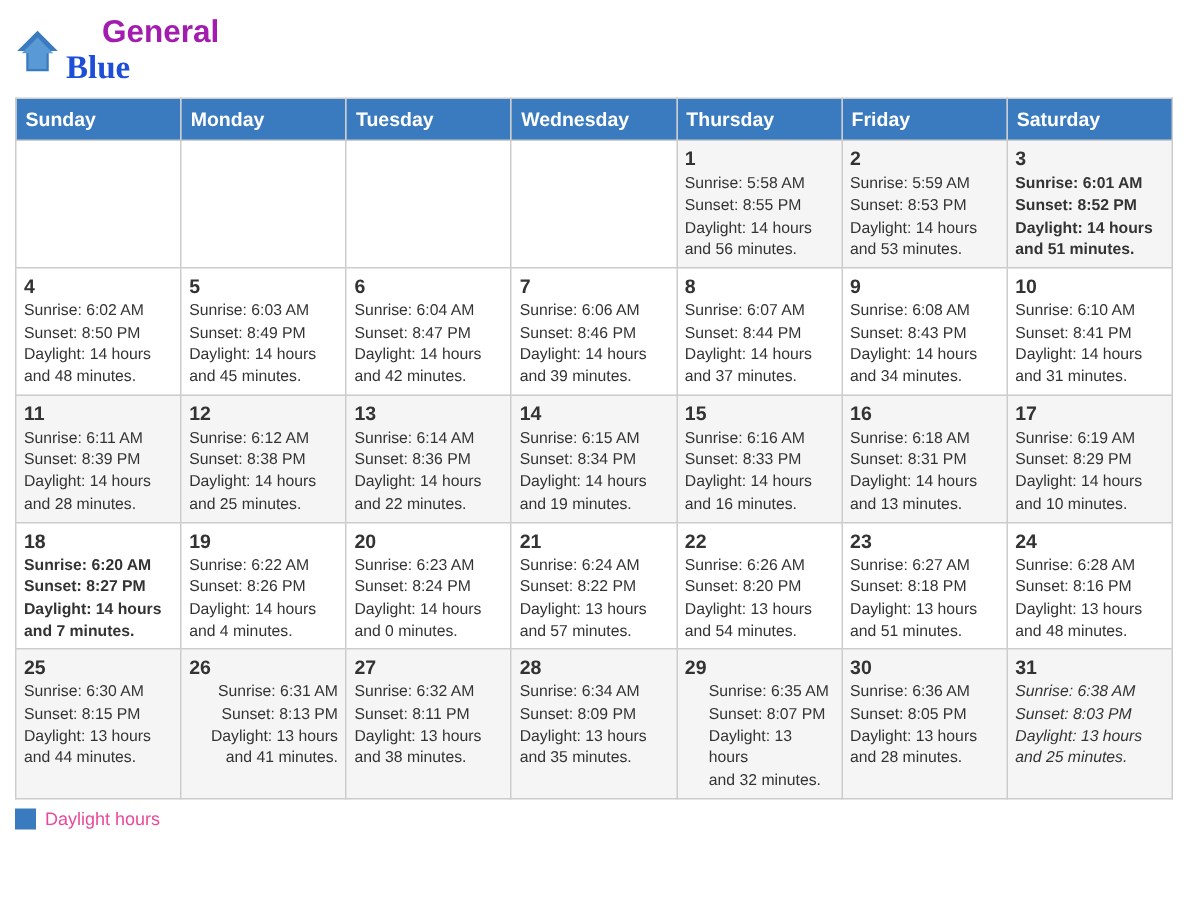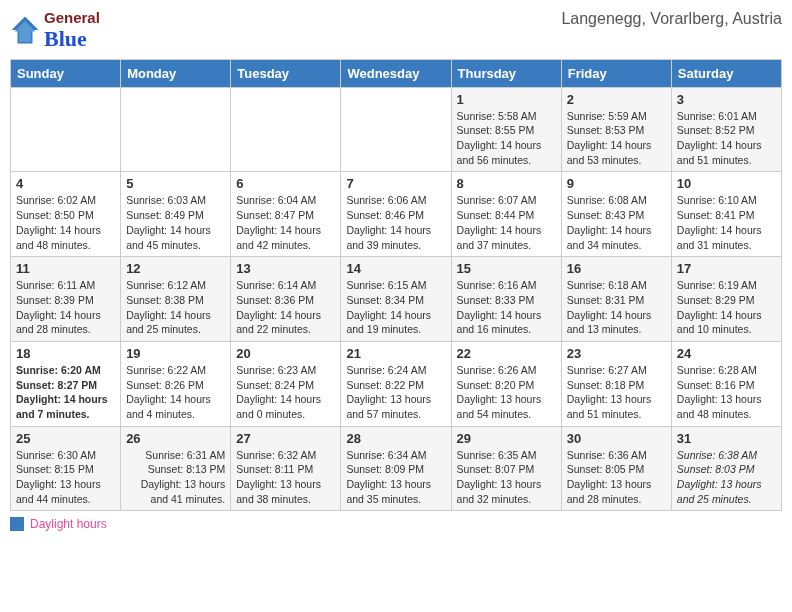--- a/index.html
+++ b/index.html
@@ -19,23 +19,24 @@
     .logo {
       display: flex;
       align-items: center;
     }
     .logo-text {
       display: flex;
       flex-direction: column;
       line-height: 1.1;
     }
     .logo-general {
-      font-size: 15px;
+      font-size: 21px;
       font-weight: bold;
-      color: #7f1d1d;
+      color: #a21caf;
+      margin-left: 24px;
     }
     .logo-blue {
       font-size: 22px;
       font-weight: bold;
       color: #1d4ed8;
       font-family: Liberation Serif, serif;
     }
     .logo-icon {
       width: 30px;
       height: 30px;
@@ -117,21 +118,20 @@
     <svg class="logo-icon" viewBox="0 0 40 40">
       <polygon points="20,2 38,20 30,20 30,38 10,38 10,20 2,20" fill="#3a7abf"></polygon>
       <polygon points="20,8 34,22 28,22 28,36 12,36 12,22 6,22" fill="#5a9ad4"></polygon>
     </svg>
     <div class="logo-text">
       <span class="logo-general">General</span>
       <span class="logo-blue">Blue</span>
     </div>
   </div>
   <div class="title-section">
-    <div class="location">Langenegg, Vorarlberg, Austria</div>
   </div>
 </div>
 
 <table class="calendar">
   <thead>
     <tr>
     <th>Sunday</th>
         <th>Monday</th>
         <th>Tuesday</th>
         <th>Wednesday</th>
@@ -155,21 +155,21 @@
         </td>
         <td>
           <span class="day-number">2</span>
           <div class="day-info" style="white-space: pre-line;">Sunrise: 5:59 AM
 Sunset: 8:53 PM
 Daylight: 14 hours
 and 53 minutes.</div>
         </td>
         <td>
           <span class="day-number">3</span>
-          <div class="day-info" style="white-space: pre-line;">Sunrise: 6:01 AM
+          <div class="day-info" style="white-space: pre-line; font-weight: bold;">Sunrise: 6:01 AM
 Sunset: 8:52 PM
 Daylight: 14 hours
 and 51 minutes.</div>
         </td>
       </tr>
       <tr>
         <td>
           <span class="day-number">4</span>
           <div class="day-info" style="white-space: pre-line;">Sunrise: 6:02 AM
 Sunset: 8:50 PM
@@ -345,21 +345,21 @@
         </td>
         <td>
           <span class="day-number">28</span>
           <div class="day-info" style="white-space: pre-line;">Sunrise: 6:34 AM
 Sunset: 8:09 PM
 Daylight: 13 hours
 and 35 minutes.</div>
         </td>
         <td>
           <span class="day-number">29</span>
-          <div class="day-info" style="white-space: pre-line;">Sunrise: 6:35 AM
+          <div class="day-info" style="white-space: pre-line; margin-left: 16px;">Sunrise: 6:35 AM
 Sunset: 8:07 PM
 Daylight: 13 hours
 and 32 minutes.</div>
         </td>
         <td>
           <span class="day-number">30</span>
           <div class="day-info" style="white-space: pre-line;">Sunrise: 6:36 AM
 Sunset: 8:05 PM
 Daylight: 13 hours
 and 28 minutes.</div>

